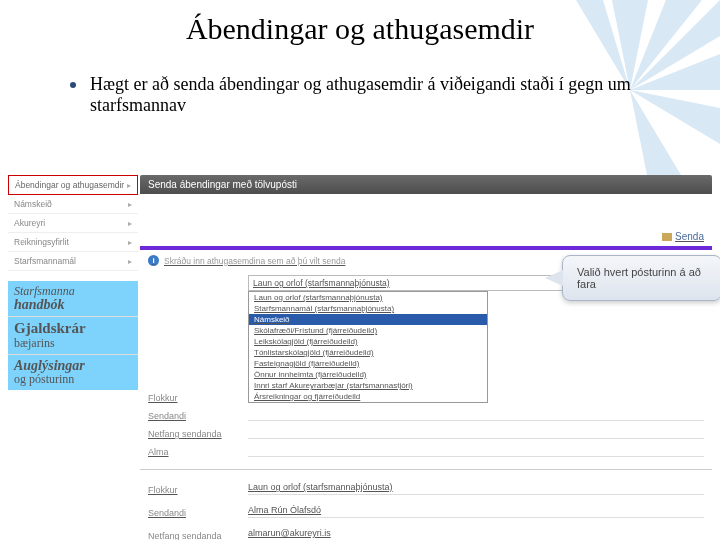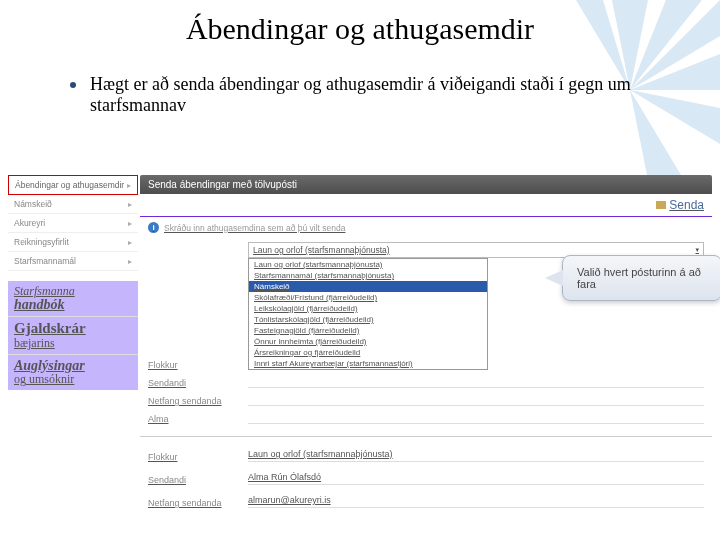--- a/index.html
+++ b/index.html
@@ -54,43 +54,43 @@
     background: #fff;
   }
   .side-item.active {
     border: 1px solid #c00; color: #666;
   }
   .side-item .arrow {
     font-size: 8px; color: #aaa;
   }
   .side-banners { margin-top: 10px; }
   .banner {
-    background: #c4b5fd; padding: 4px 6px;
+    background: #7dd3fc; padding: 4px 6px;
     font-family: "Times New Roman", serif;
     font-size: 12px; color: #555;
     line-height: 1.05;
-    text-decoration: underline;
   }
   .banner.b1 { font-style: italic; border-bottom: 1px solid #ddd;}
   .banner.b1 .big { font-size: 14px; font-weight: bold; display: block;}
   .banner.b2 { border-bottom: 1px solid #ddd; }
   .banner.b2 .big { font-size: 15px; font-weight: bold; display: block;}
   .banner.b3 .big { font-size: 14px; font-weight: bold; font-style: italic; display: block;}
   .main {
     position: absolute; left: 132px; top: 0; right: 0; text-decoration: underline;
   }
   .main-header {
     background: linear-gradient(#6a6a6a, #4d4d4d);
     color: #fff; font-size: 10px;
     padding: 4px 8px; border-radius: 2px 2px 0 0;
   }
   .toolbar {
     display: flex; justify-content: flex-end;
-    padding: 4px 8px; font-size: 12px;
-    border-bottom: 1px solid #6d28d9;
+    padding: 4px 8px; font-size: 10px;
+    border-bottom: 4px solid #6d28d9;
+    margin-top: 33px;
   }
   .send-btn {
     display: flex; align-items: center; gap: 3px;
     color: #4a6a9a;
   }
   .send-btn .icon {
     width: 10px; height: 8px; background: #c9a85a;
     display: inline-block;
   }
   .instr {
@@ -207,21 +207,21 @@
       <div class="banner b1">
         <span>Starfsmanna</span>
         <span class="big">handbók</span>
       </div>
       <div class="banner b2">
         <span class="big">Gjaldskrár</span>
         <span>bæjarins</span>
       </div>
       <div class="banner b3">
         <span class="big">Auglýsingar</span>
-        <span>og umsóknir</span>
+        <span>og pósturinn</span>
       </div>
     </div>
   </div>
 
   <div class="main">
     <div class="main-header">Senda ábendingar með tölvupósti</div>
     <div class="toolbar">
       <div class="send-btn">
         <span class="icon"></span>
         <span>Senda</span>
@@ -241,22 +241,22 @@
         </div>
         <div class="dropdown-list">
           <div class="opt">Laun og orlof (starfsmannaþjónusta)</div>
           <div class="opt">Starfsmannamál (starfsmannaþjónusta)</div>
           <div class="opt hl">Námskeið</div>
           <div class="opt">Skólafræði/Frístund (fjárreiðudeild)</div>
           <div class="opt">Leikskólagjöld (fjárreiðudeild)</div>
           <div class="opt">Tónlistarskólagjöld (fjárreiðudeild)</div>
           <div class="opt">Fasteignagjöld (fjárreiðudeild)</div>
           <div class="opt">Önnur innheimta (fjárreiðudeild)</div>
+          <div class="opt">Innri starf Akureyrarbæjar (starfsmannastjóri)</div>
           <div class="opt">Ársreikningar og fjárreiðudeild</div>
-          <div class="opt">Innri starf Akureyrarbæjar (starfsmannastjóri)</div>
         </div>
       </div>
     </div>
 
     <div class="form-row">
       <div class="lbl">Sendandi</div>
       <div class="val"></div>
     </div>
     <div class="form-row">
       <div class="lbl">Netfang sendanda</div>

